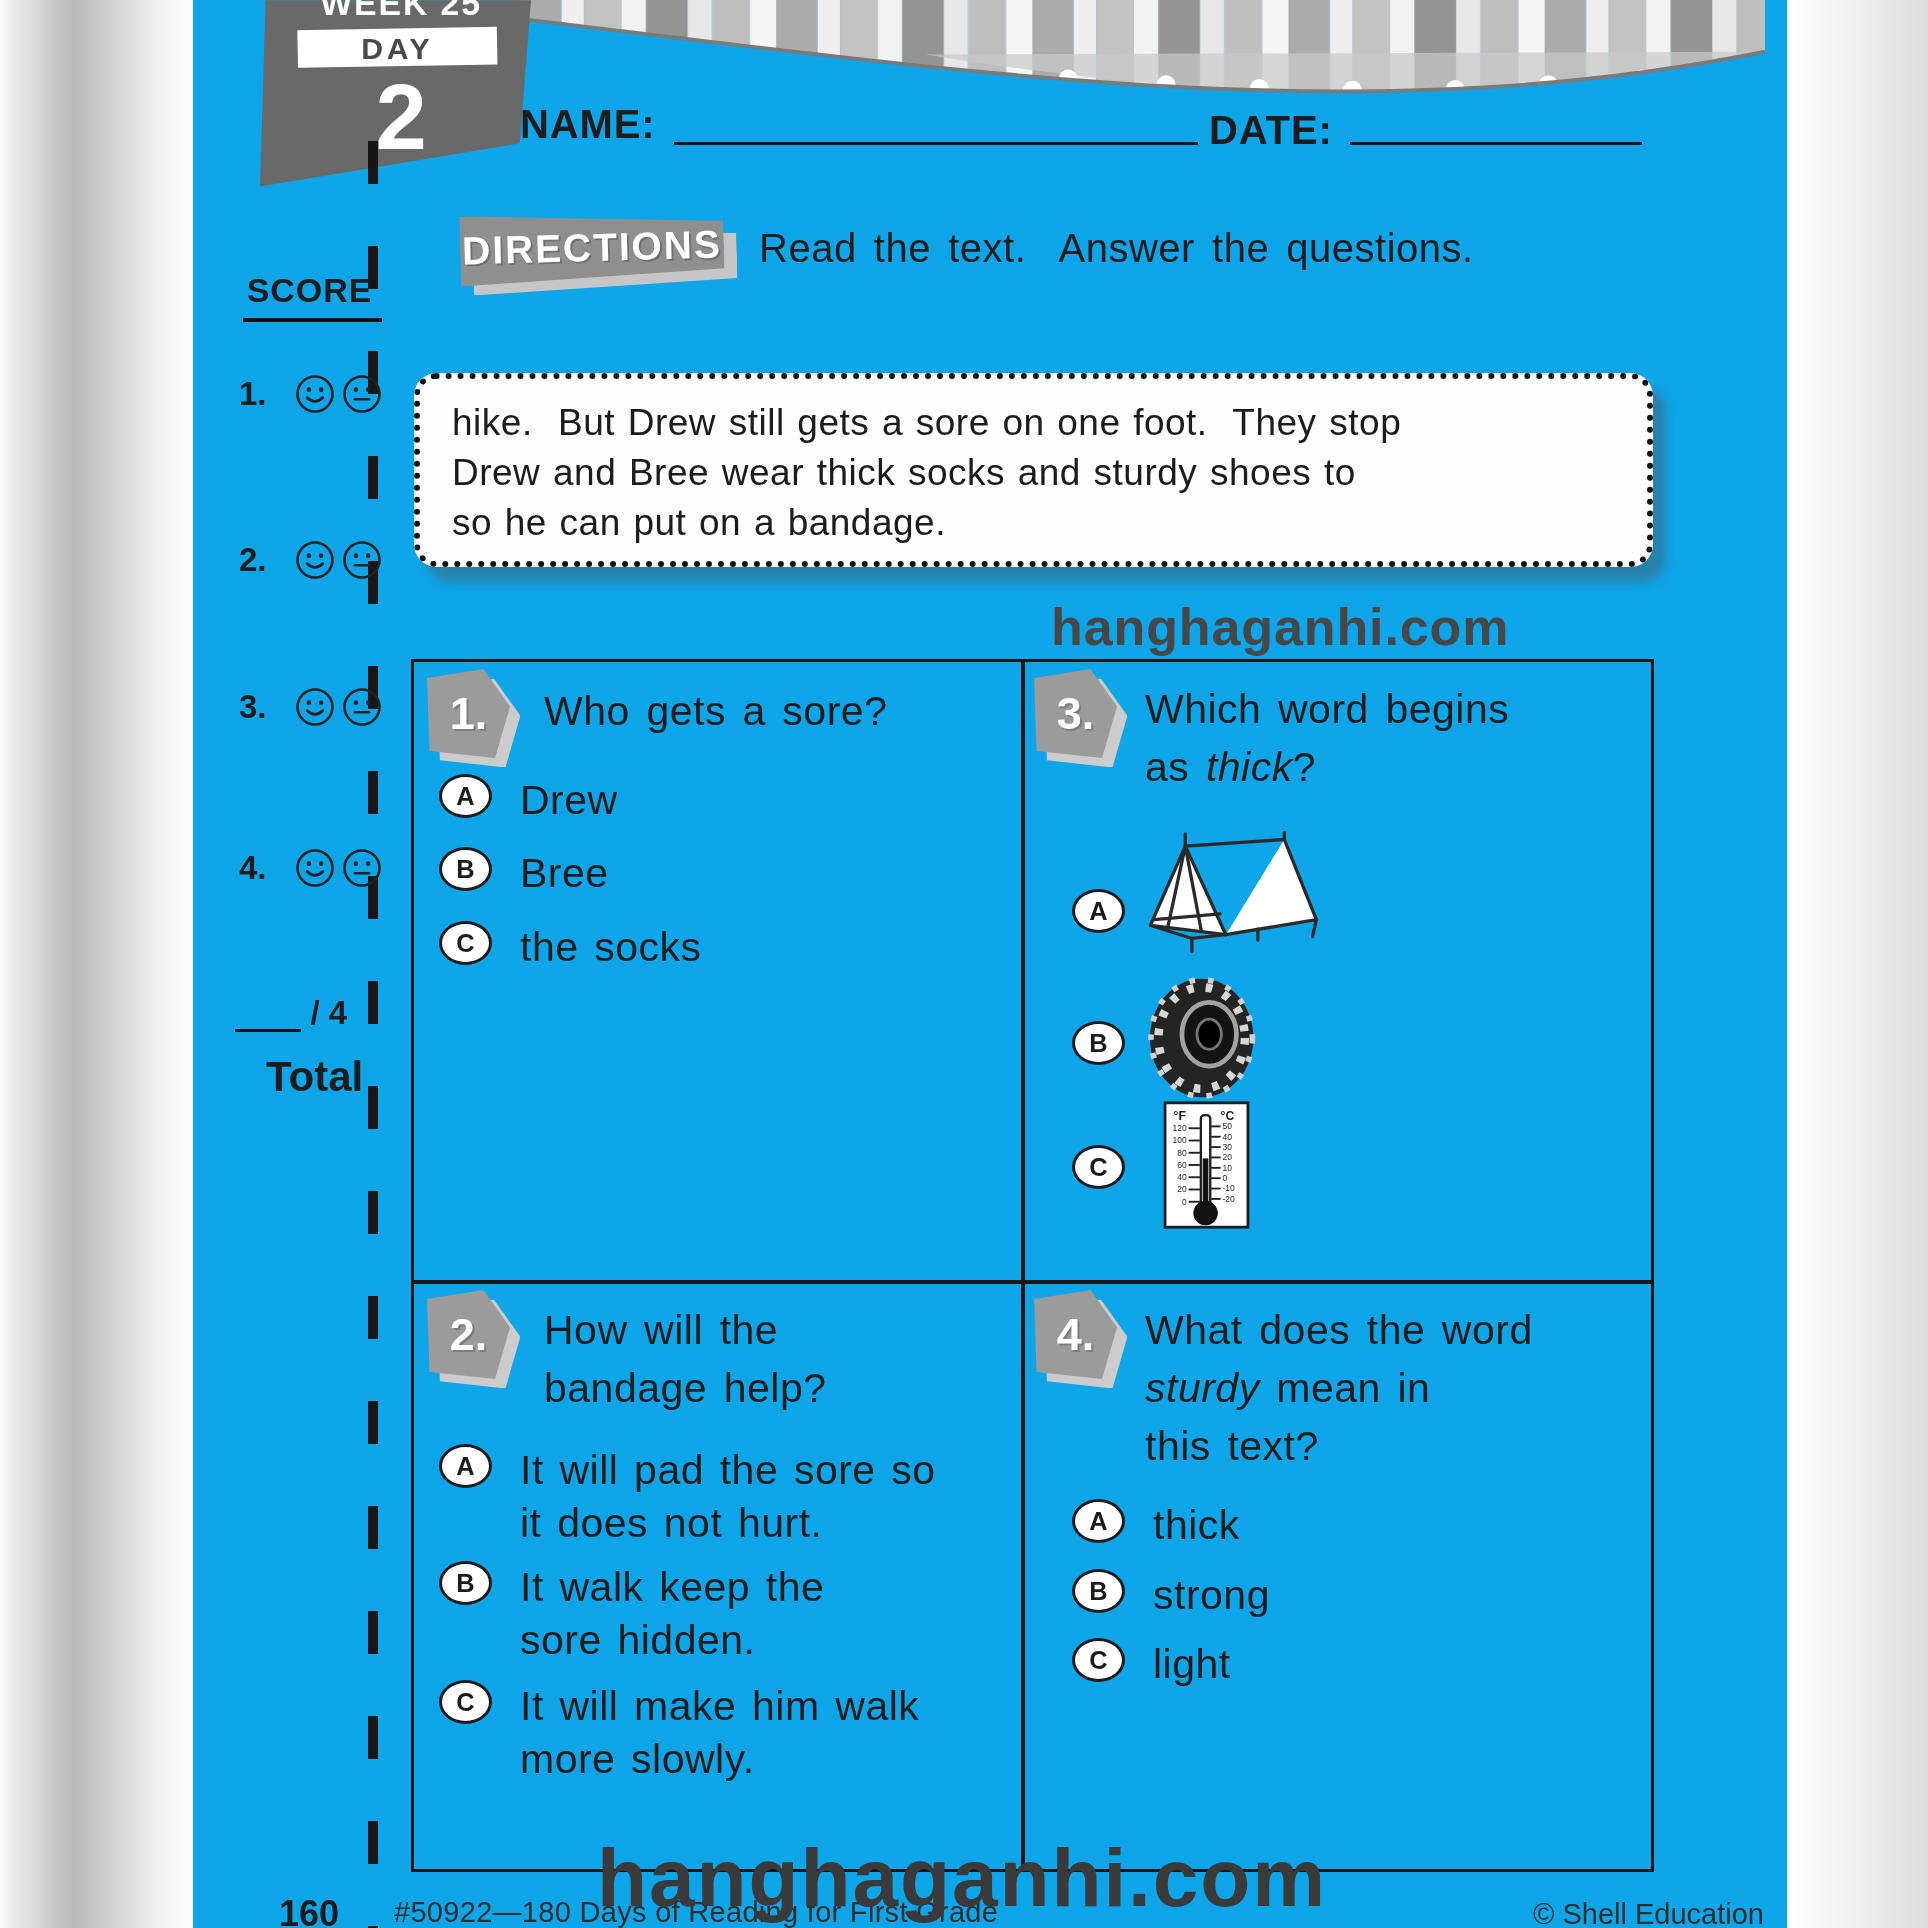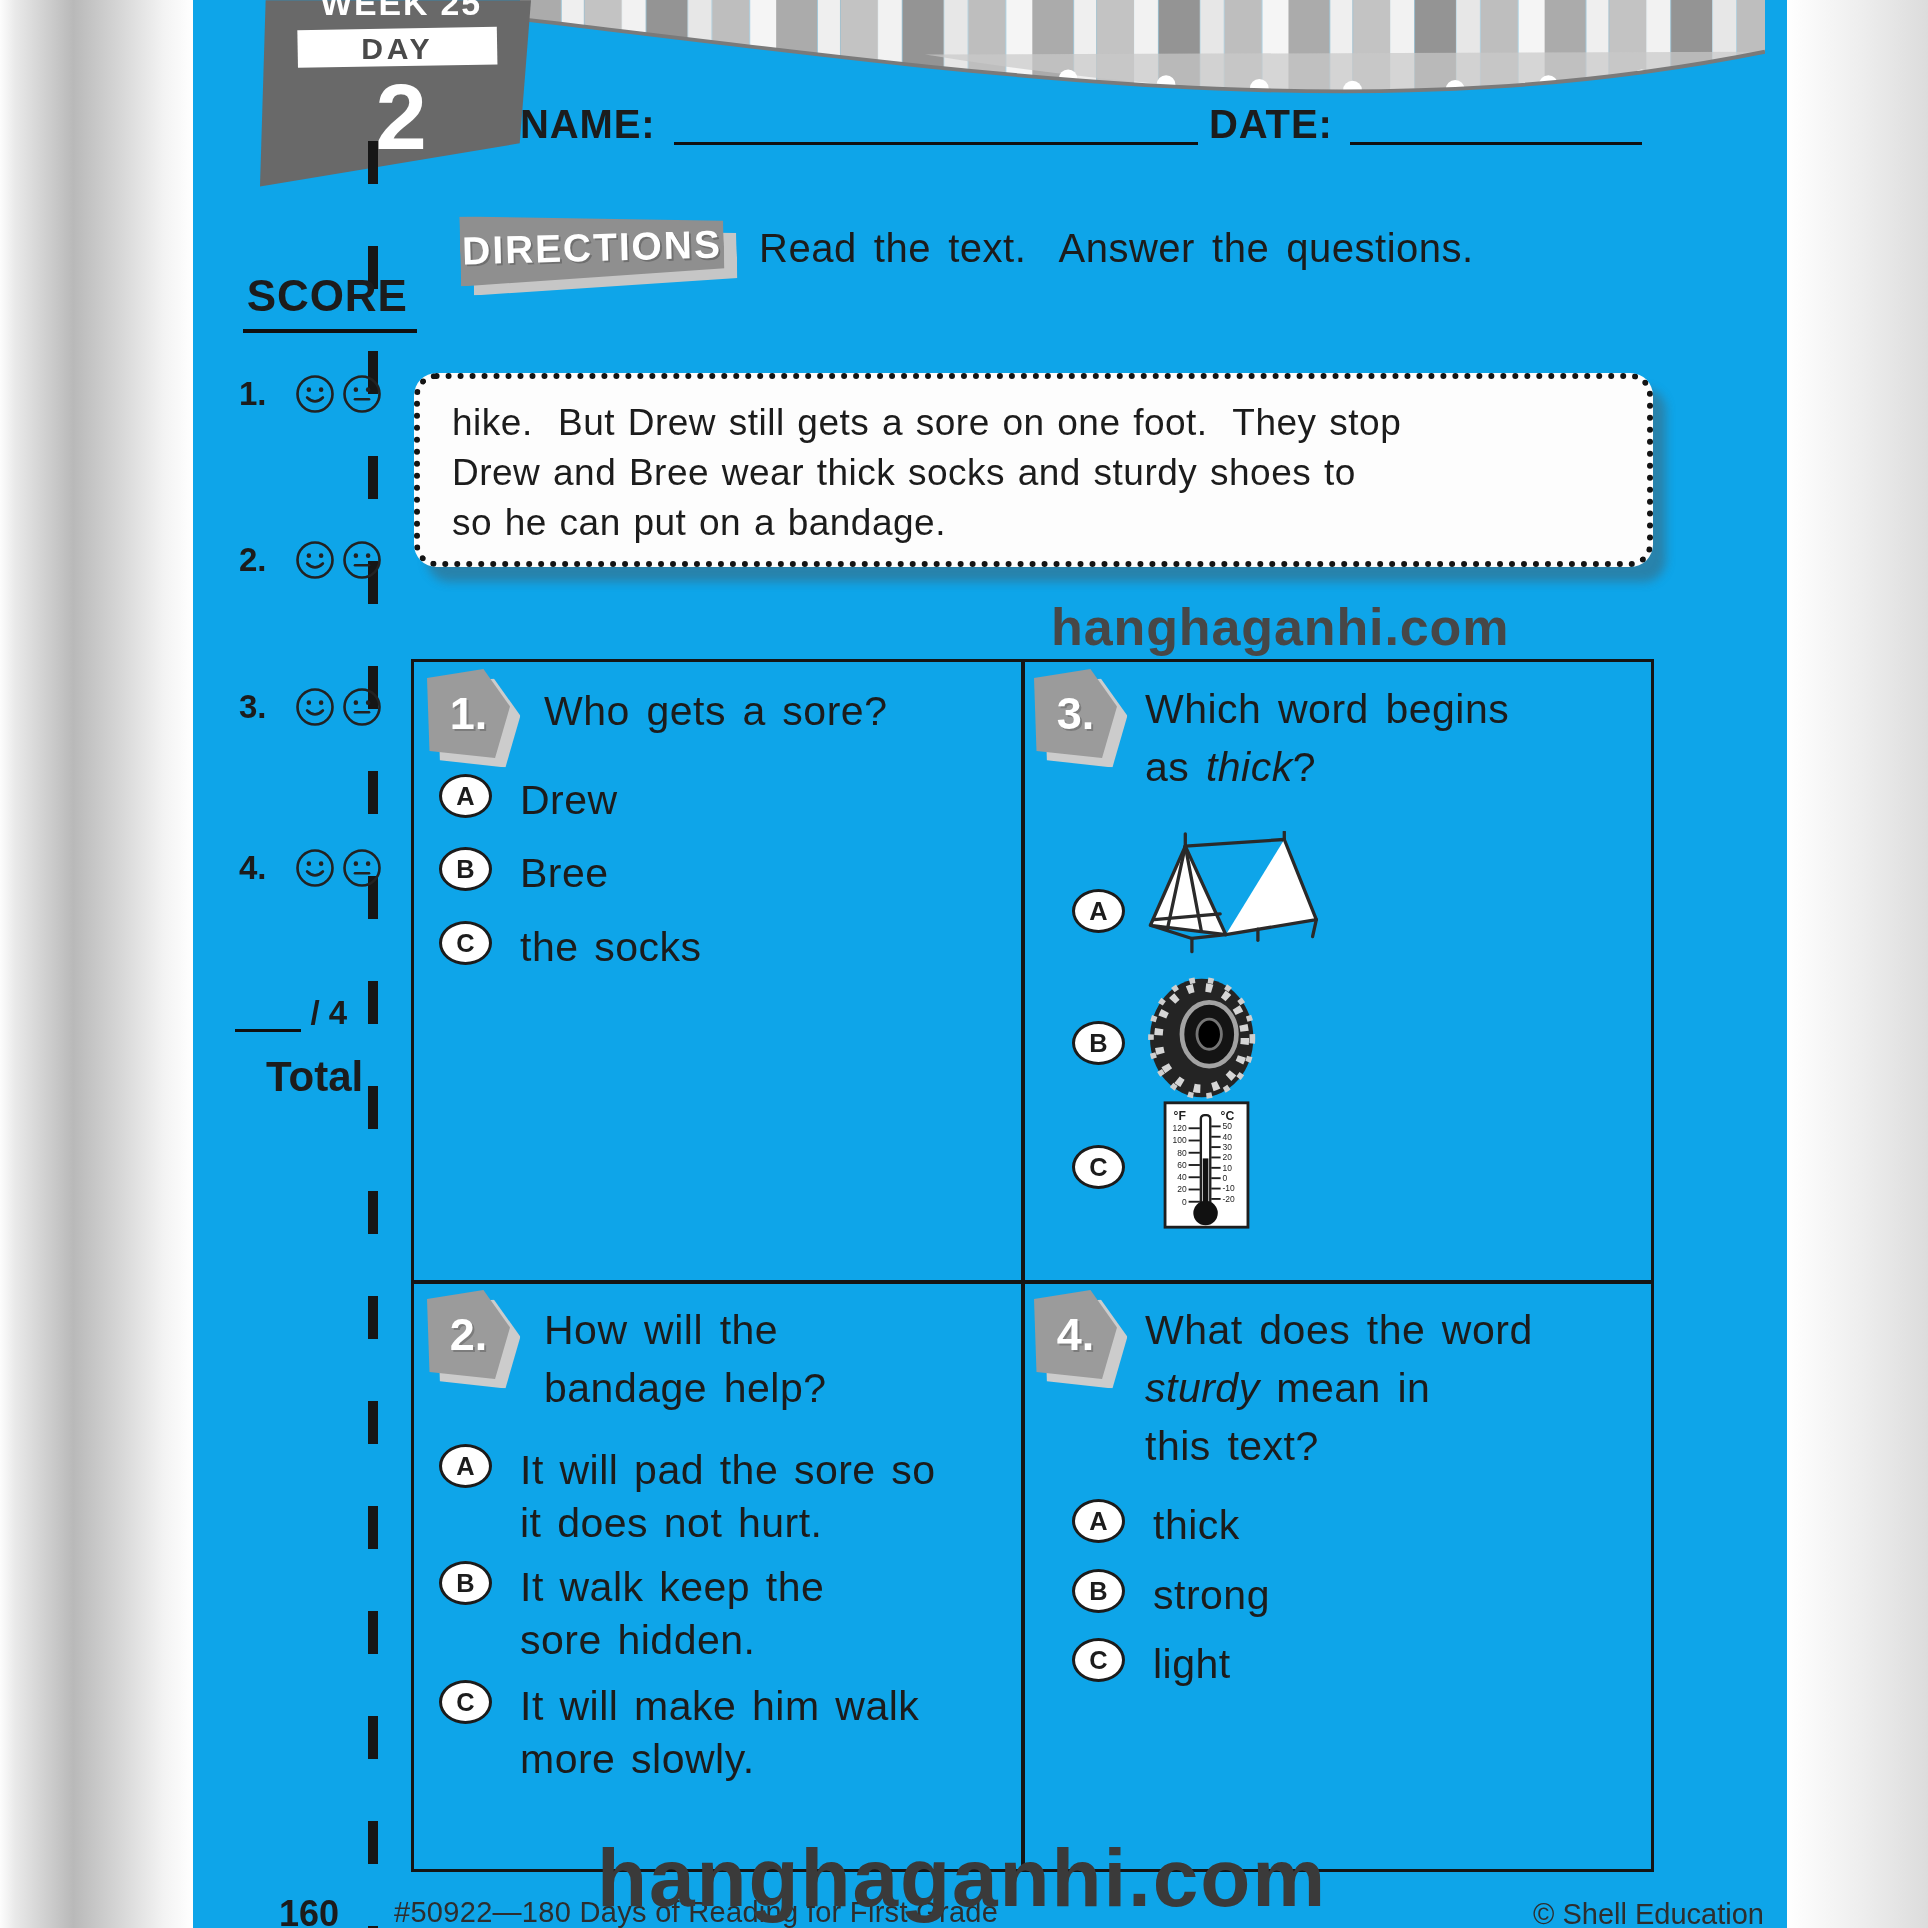--- a/index.html
+++ b/index.html
@@ -30,21 +30,21 @@
   .dir-banner-shadow { left:473px; top:226px; width:264px; height:66px; background:#c6c6c6;
     clip-path: polygon(0% 0%,100% 16%,100% 84%,0% 100%); transform: rotate(-1.5deg); }
   .dir-banner { left:460px; top:213px; width:264px; height:70px; background:#8f8f8f;
     clip-path: polygon(0% 0%,100% 16%,100% 84%,0% 100%); transform: rotate(-1.5deg);
     display:flex; align-items:center; justify-content:center; }
   .dir-banner span { color:#ffffff; font-weight:800; font-size:39px; letter-spacing:1.9px;
     text-shadow: 1.9px 1.9px 0 #6f6f6f; }
   .dir-instruction { left:759px; top:226px; font-size:40px; letter-spacing:0.5px; word-spacing:5.6px; }
 
   
-  .score-title { left:243px; top:271px; font-size:44px; font-weight:bold; letter-spacing:0.9px;
+  .score-title { left:243px; top:271px; font-size:34px; font-weight:bold; letter-spacing:0.9px;
     border-bottom:4.7px solid #111; padding:0 9.4px 7.5px 3.8px; }
   .score-row { display:flex; align-items:center; gap:5.6px; left:239px; }
   .score-num { font-size:33px; font-weight:bold; width:49px; }
   .face { width:42px; height:42px; display:block; }
   .total-row { left:235px; top:994px; display:flex; align-items:flex-end; gap:9.4px; }
   .total-blank { display:inline-block; width:66px; height:38px; border-bottom:3.8px solid #111; }
   .total-denom { font-size:33px; font-weight:bold; }
   .total-label { left:266px; top:1053px; font-size:42px; font-weight:bold; }
 
   
@@ -129,21 +129,21 @@
     <text x="150" y="16" text-anchor="middle" fill="#ffffff" font-size="36" font-weight="bold" letter-spacing="2">WEEK 25</text>
     <rect x="40" y="30" width="212" height="40" fill="#ffffff" transform="rotate(-1 146 50)"></rect>
     <text x="146" y="62" text-anchor="middle" fill="#4a4a4a" font-size="32" font-weight="bold" letter-spacing="4">DAY</text>
     <text x="150" y="158" text-anchor="middle" fill="#ffffff" font-size="98" font-weight="bold">2</text>
   </svg>
 
   <div class="abs dash-line"></div>
 
   <div class="abs hdr-label" style="left:520px;top:102px">NAME:</div>
   <div class="abs write-line" style="left:674px;top:100px;width:524px"></div>
-  <div class="abs hdr-label" style="left:1209px;top:102px">DATE:</div>
+  <div class="abs hdr-label" style="left:1209px;top:108px">DATE:</div>
   <div class="abs write-line" style="left:1350px;top:100px;width:292px"></div>
 
   <div class="abs dir-banner-shadow"></div>
   <div class="abs dir-banner">
     <span>DIRECTIONS</span>
   </div>
   <div class="abs dir-instruction pre">Read the text.  Answer the questions.</div>
 
   <div class="abs score-title">SCORE</div>
 

